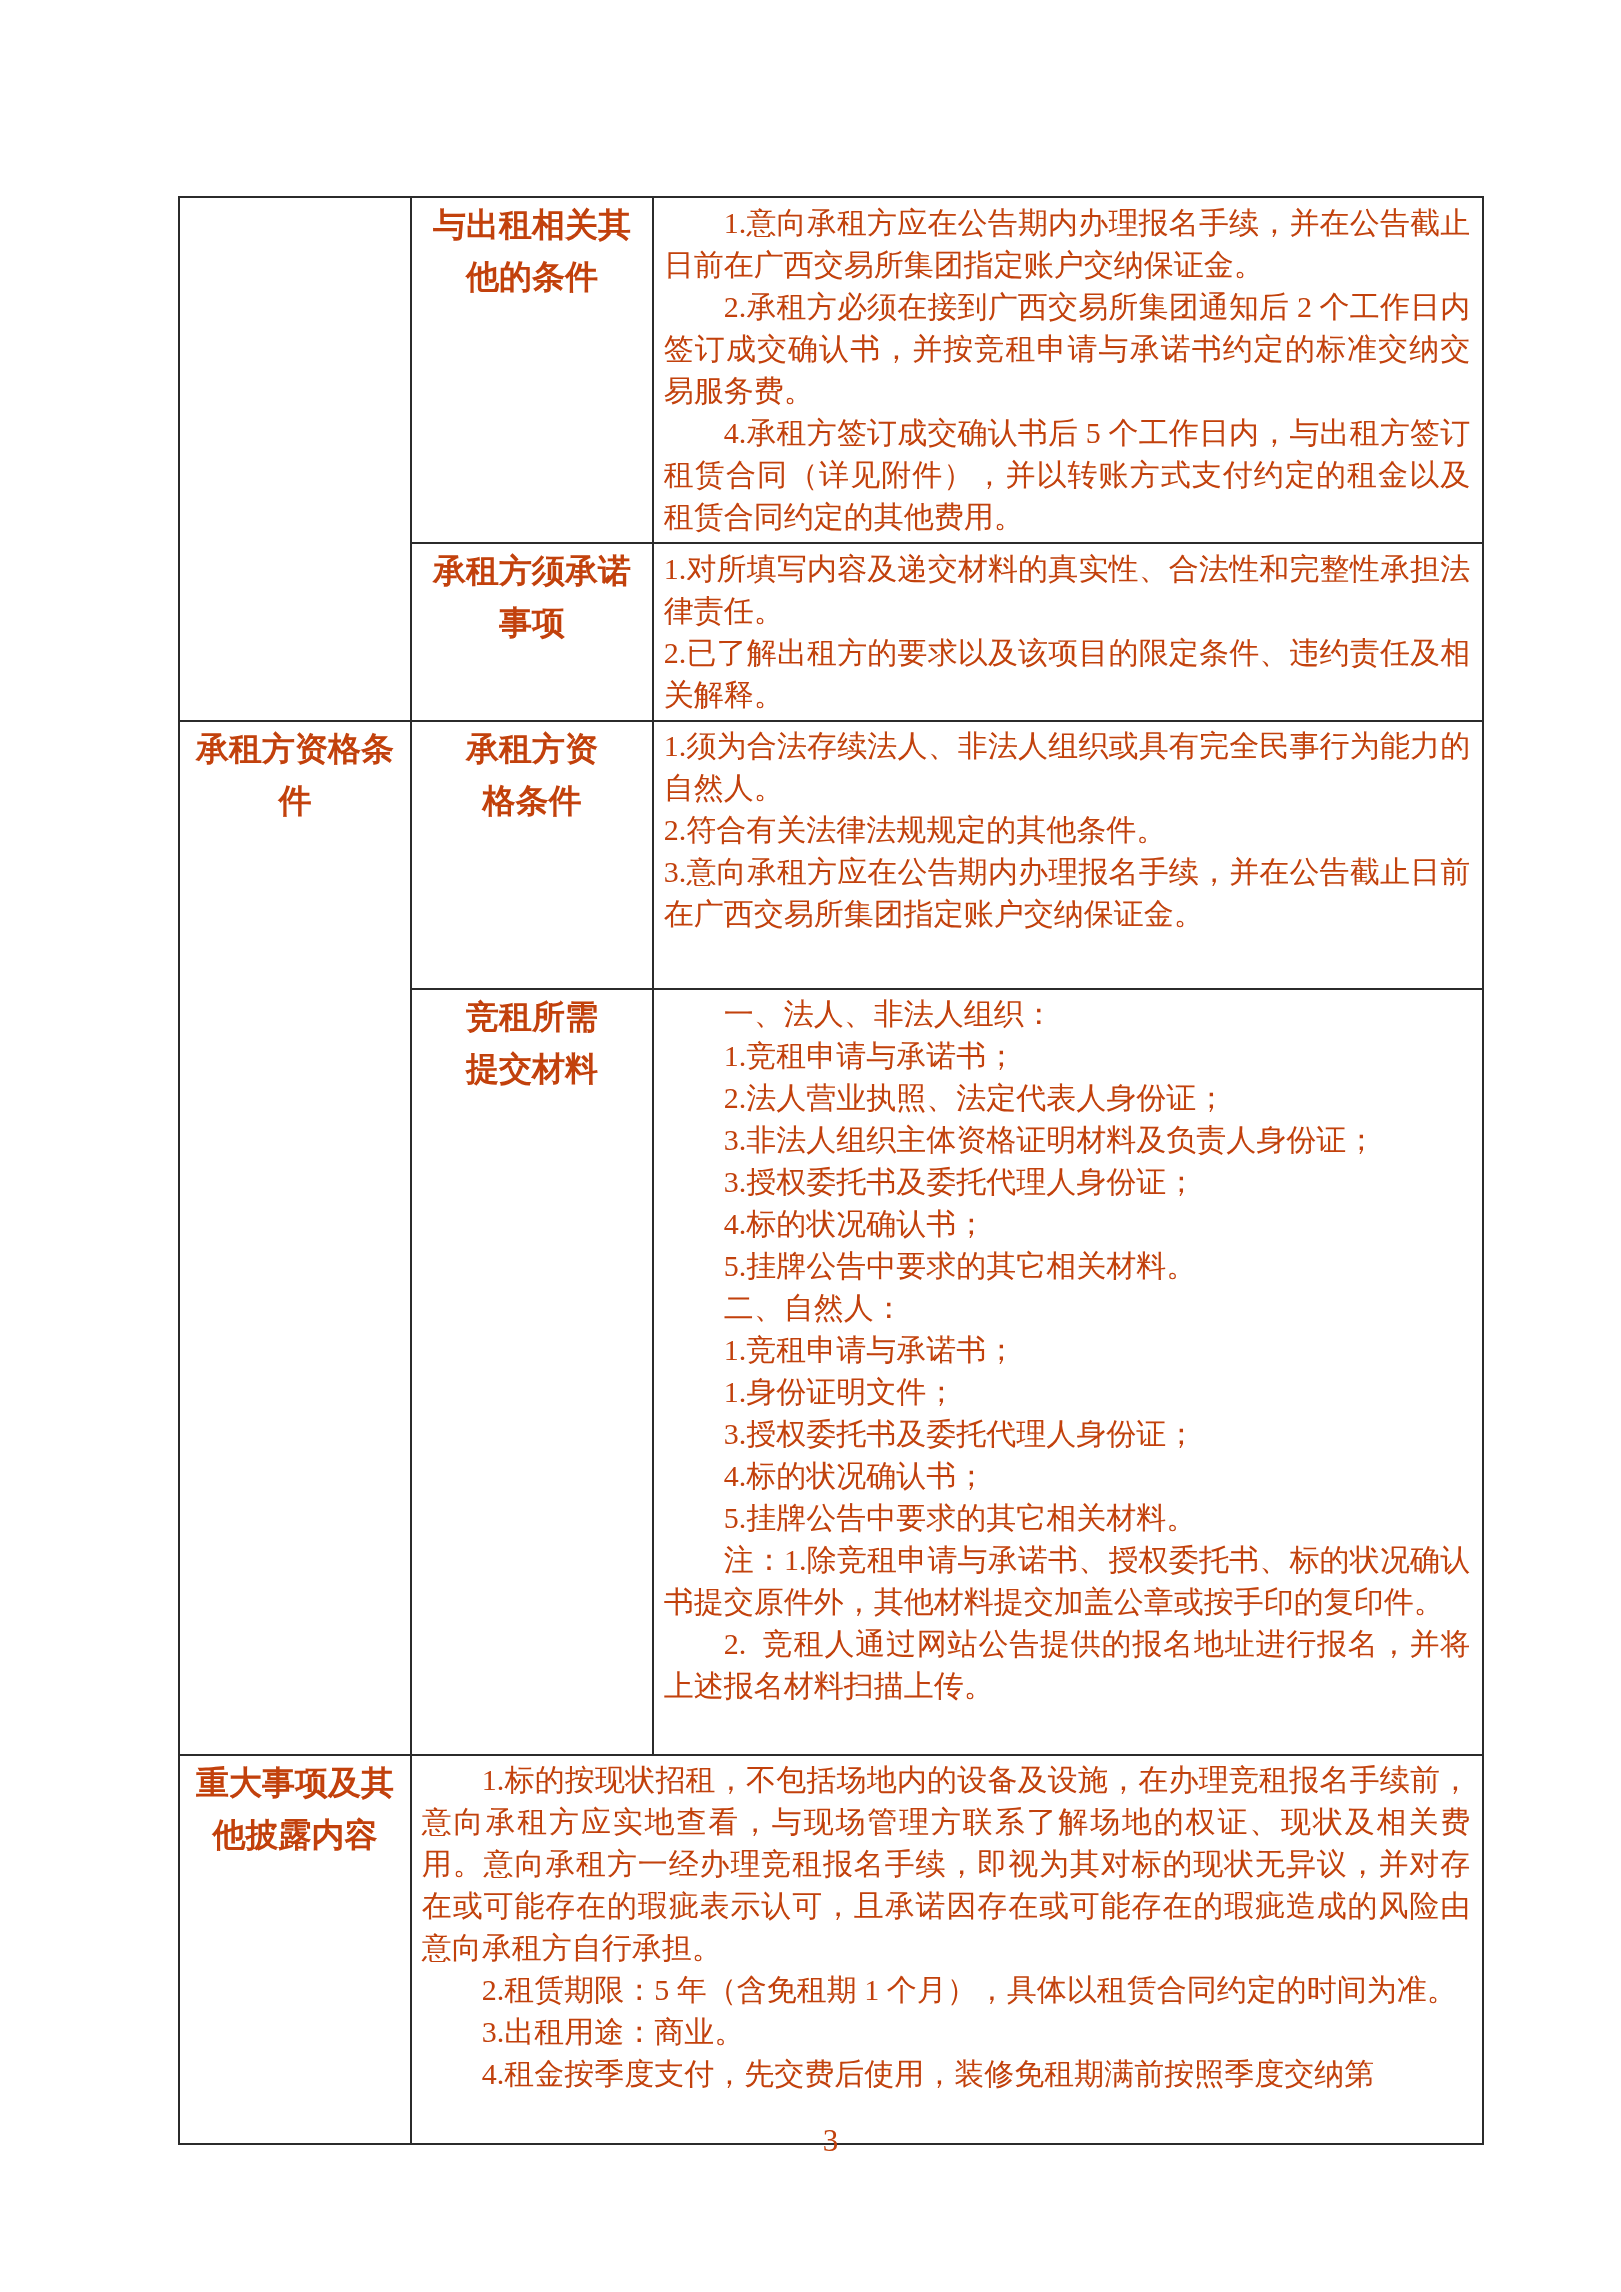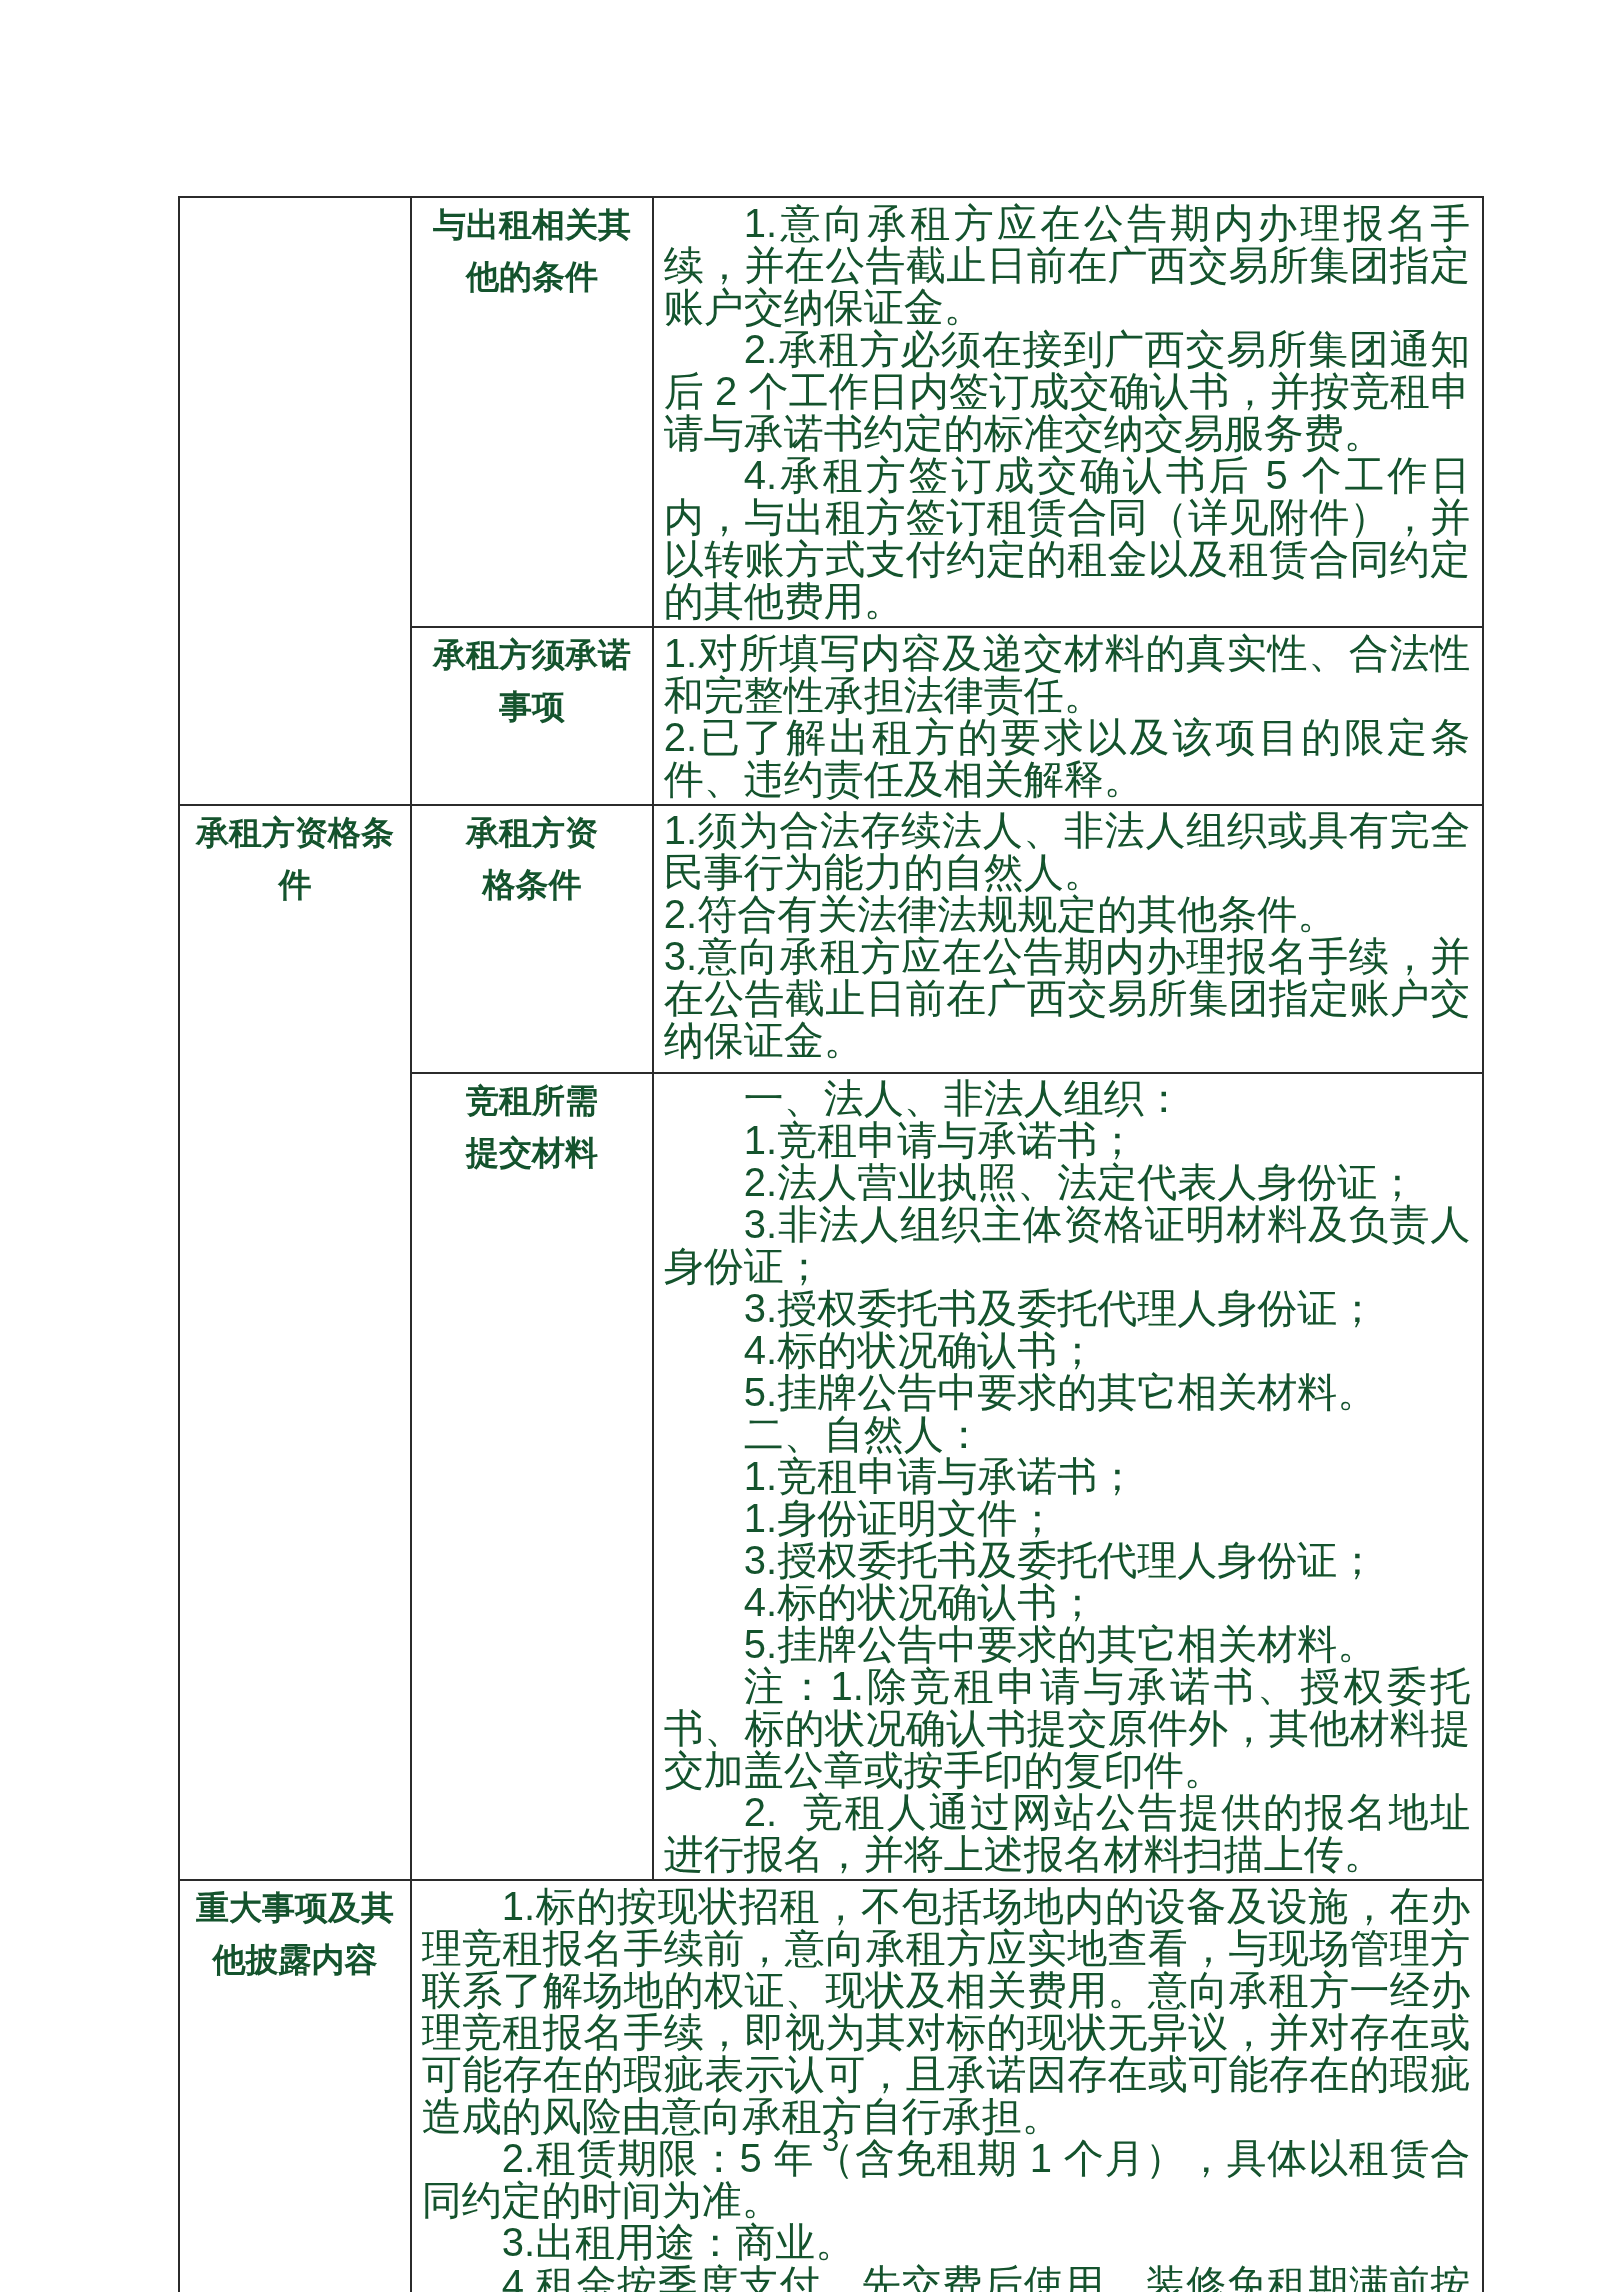--- a/index.html
+++ b/index.html
@@ -7,22 +7,22 @@
     padding: 0;
     background: #e8e8e8;
   }
   .page {
     position: relative;
     width: 1621px;
     height: 2293px;
     background: #ffffff;
     margin: 0 auto;
     overflow: hidden;
-    font-family: Liberation Sans, sans-serif;
-    color: #14532d;
+    font-family: Liberation Serif, serif;
+    color: #c2410c;
   }
   table.doc-table {
     position: absolute;
     left: 178px;
     top: 196px;
     width: 1305px;
     border-collapse: collapse;
     table-layout: fixed;
   }
   table.doc-table td {
@@ -38,21 +38,21 @@
     line-height: 52px;
   }
   .lbl {
     display: inline-block;
     text-align: center;
   }
   .lbl.w6 { width: 6.25em; }
   .lbl.w4 { width: 4.25em; }
   td.content-cell {
     padding: 3.9px 11.8px 3.9px 9.8px;
-    font-size: 40px;
+    font-size: 30px;
     line-height: 42px;
   }
   td.content-cell p {
     margin: 0;
     text-align: justify;
   }
   td.content-cell p.indent {
     text-indent: 2em;
   }
   td.empty-cell { background: #ffffff; }

